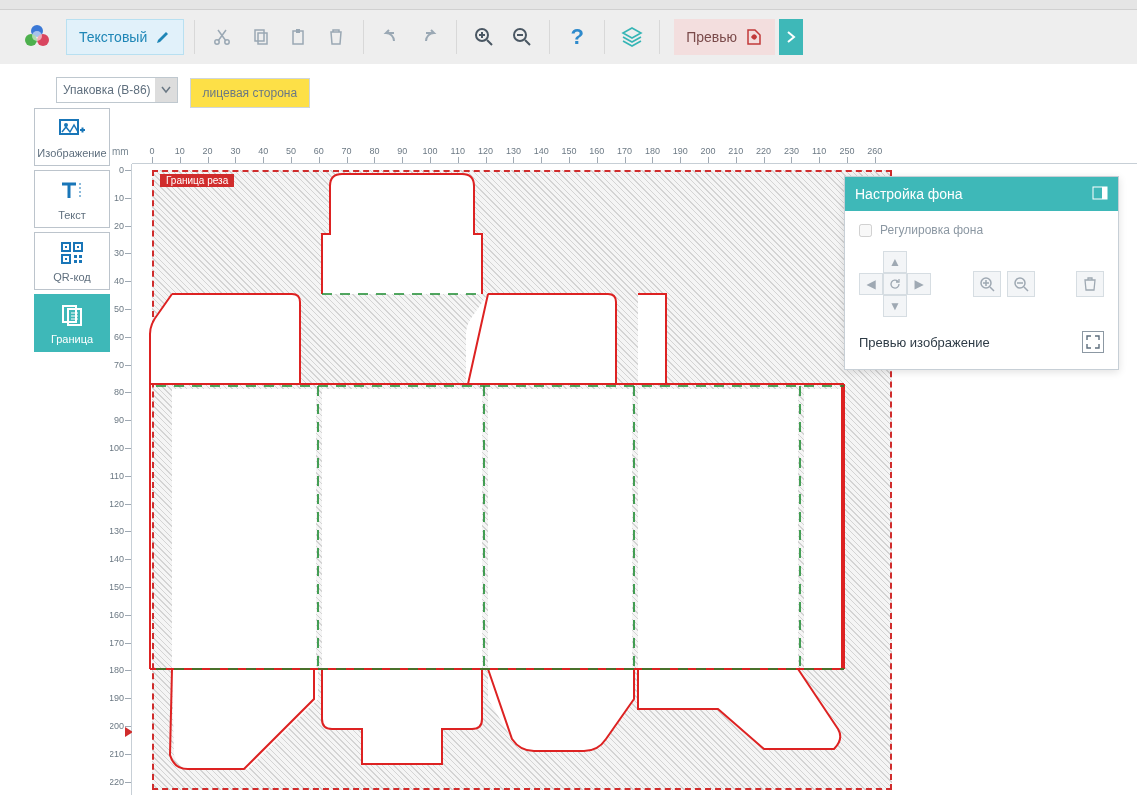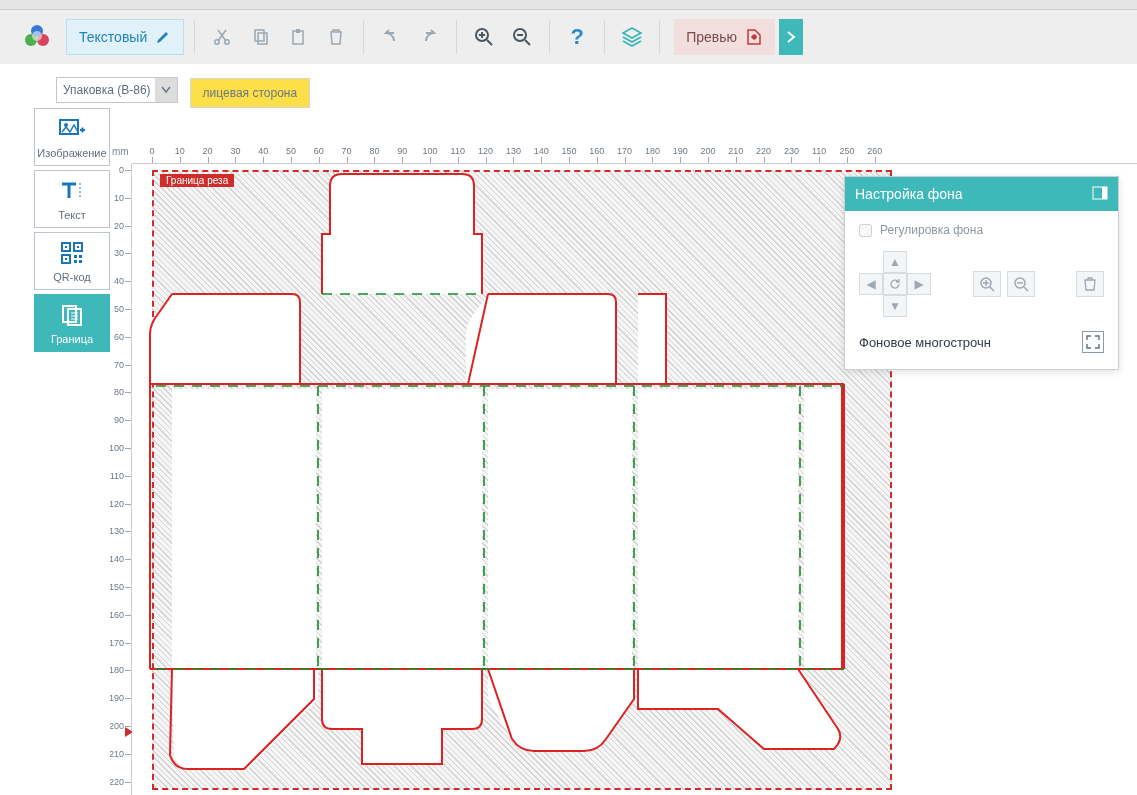--- a/index.html
+++ b/index.html
@@ -436,21 +436,21 @@
             </svg>
           </div>
       </div>
       <div class="ibtn">
           <svg width="16" height="16" viewBox="0 0 16 16">
             <path d="M3 4h10l-1 10H4L3 4zm3-2h4v2H6V2z" fill="none" stroke="#9fa9b3" stroke-width="1.3"></path>
           </svg>
         </div>
     </div>
     <div class="row2">
-      <span>Фоновое многострочн</span>
+      <span>Превью изображение</span>
       <div class="sq">
           <svg width="14" height="14" viewBox="0 0 14 14">
             <path d="M1 5V1h4M13 5V1H9M1 9v4h4M13 9v4H9" fill="none" stroke="#5f6f7e" stroke-width="1.4"></path>
           </svg>
         </div>
     </div>
   </div>
 </div>
 
 </body></html>

